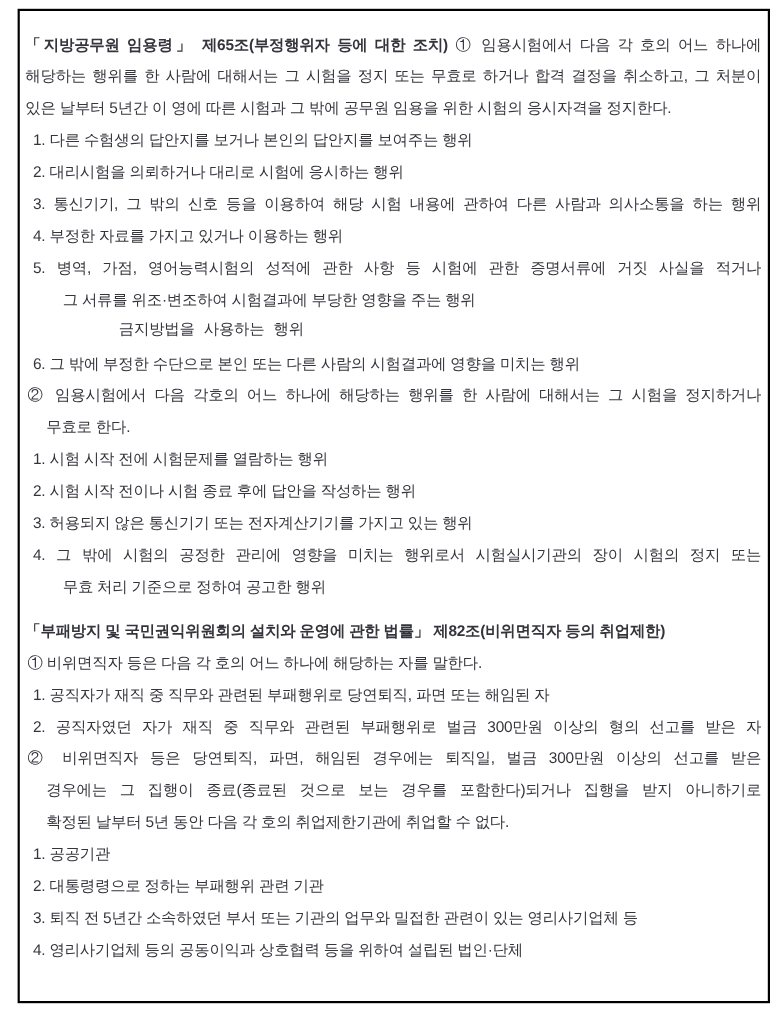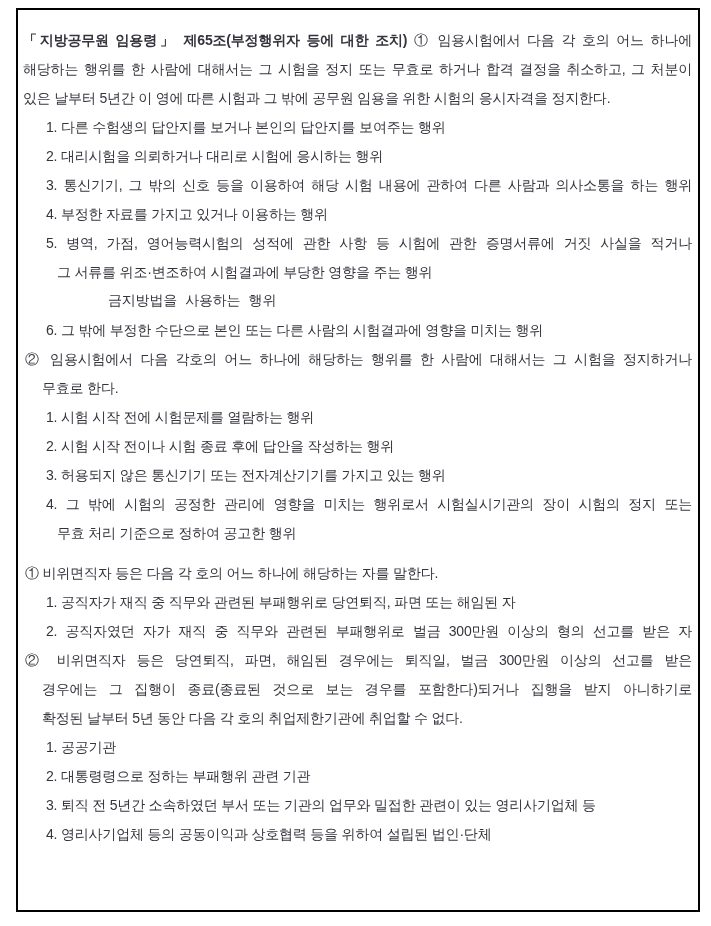--- a/index.html
+++ b/index.html
@@ -37,21 +37,21 @@
     text-align: left;
   }
   .line.fill {
     text-align: justify;
     text-align-last: justify;
   }
   .b { font-weight: bold; }
   
   .ind-flush      { margin-left: 0; }
   .ind-circle     { margin-left: 2px; }
-  .ind-item       { margin-left: 23px; }
+  .ind-item       { margin-left: 7px; }
   .ind-circle-cont{ margin-left: 19px; }
   .ind-item-cont  { margin-left: 34px; }
   .ind-item-cont2 { margin-left: 85px; font-family: Liberation Mono, monospace; }
 </style>
 </head>
 <body>
 
 <div>
   <div class="doc-frame">
     <div class="section">
@@ -68,20 +68,21 @@
         <div class="line ind-item"><span>6. 그 밖에 부정한 수단으로 본인 또는 다른 사람의 시험결과에 영향을 미치는 행위</span></div>
         <div class="line ind-circle fill"><span>② 임용시험에서 다음 각호의 어느 하나에 해당하는 행위를 한 사람에 대해서는 그 시험을 정지하거나</span></div>
         <div class="line ind-circle-cont"><span>무효로 한다.</span></div>
         <div class="line ind-item"><span>1. 시험 시작 전에 시험문제를 열람하는 행위</span></div>
         <div class="line ind-item"><span>2. 시험 시작 전이나 시험 종료 후에 답안을 작성하는 행위</span></div>
         <div class="line ind-item"><span>3. 허용되지 않은 통신기기 또는 전자계산기기를 가지고 있는 행위</span></div>
         <div class="line ind-item fill"><span>4. 그 밖에 시험의 공정한 관리에 영향을 미치는 행위로서 시험실시기관의 장이 시험의 정지 또는</span></div>
         <div class="line ind-item-cont"><span>무효 처리 기준으로 정하여 공고한 행위</span></div>
       </div>
     <div class="section gap-top">
+        <div class="line ind-flush"><span class="b">「부패방지 및 국민권익위원회의 설치와 운영에 관한 법률」 제82조(비위면직자 등의 취업제한)</span></div>
         <div class="line ind-circle"><span>① 비위면직자 등은 다음 각 호의 어느 하나에 해당하는 자를 말한다.</span></div>
         <div class="line ind-item"><span>1. 공직자가 재직 중 직무와 관련된 부패행위로 당연퇴직, 파면 또는 해임된 자</span></div>
         <div class="line ind-item fill"><span>2. 공직자였던 자가 재직 중 직무와 관련된 부패행위로 벌금 300만원 이상의 형의 선고를 받은 자</span></div>
         <div class="line ind-circle fill"><span>② 비위면직자 등은 당연퇴직, 파면, 해임된 경우에는 퇴직일, 벌금 300만원 이상의 선고를 받은</span></div>
         <div class="line ind-circle-cont fill"><span>경우에는 그 집행이 종료(종료된 것으로 보는 경우를 포함한다)되거나 집행을 받지 아니하기로</span></div>
         <div class="line ind-circle-cont"><span>확정된 날부터 5년 동안 다음 각 호의 취업제한기관에 취업할 수 없다.</span></div>
         <div class="line ind-item"><span>1. 공공기관</span></div>
         <div class="line ind-item"><span>2. 대통령령으로 정하는 부패행위 관련 기관</span></div>
         <div class="line ind-item"><span>3. 퇴직 전 5년간 소속하였던 부서 또는 기관의 업무와 밀접한 관련이 있는 영리사기업체 등</span></div>
         <div class="line ind-item"><span>4. 영리사기업체 등의 공동이익과 상호협력 등을 위하여 설립된 법인·단체</span></div>

